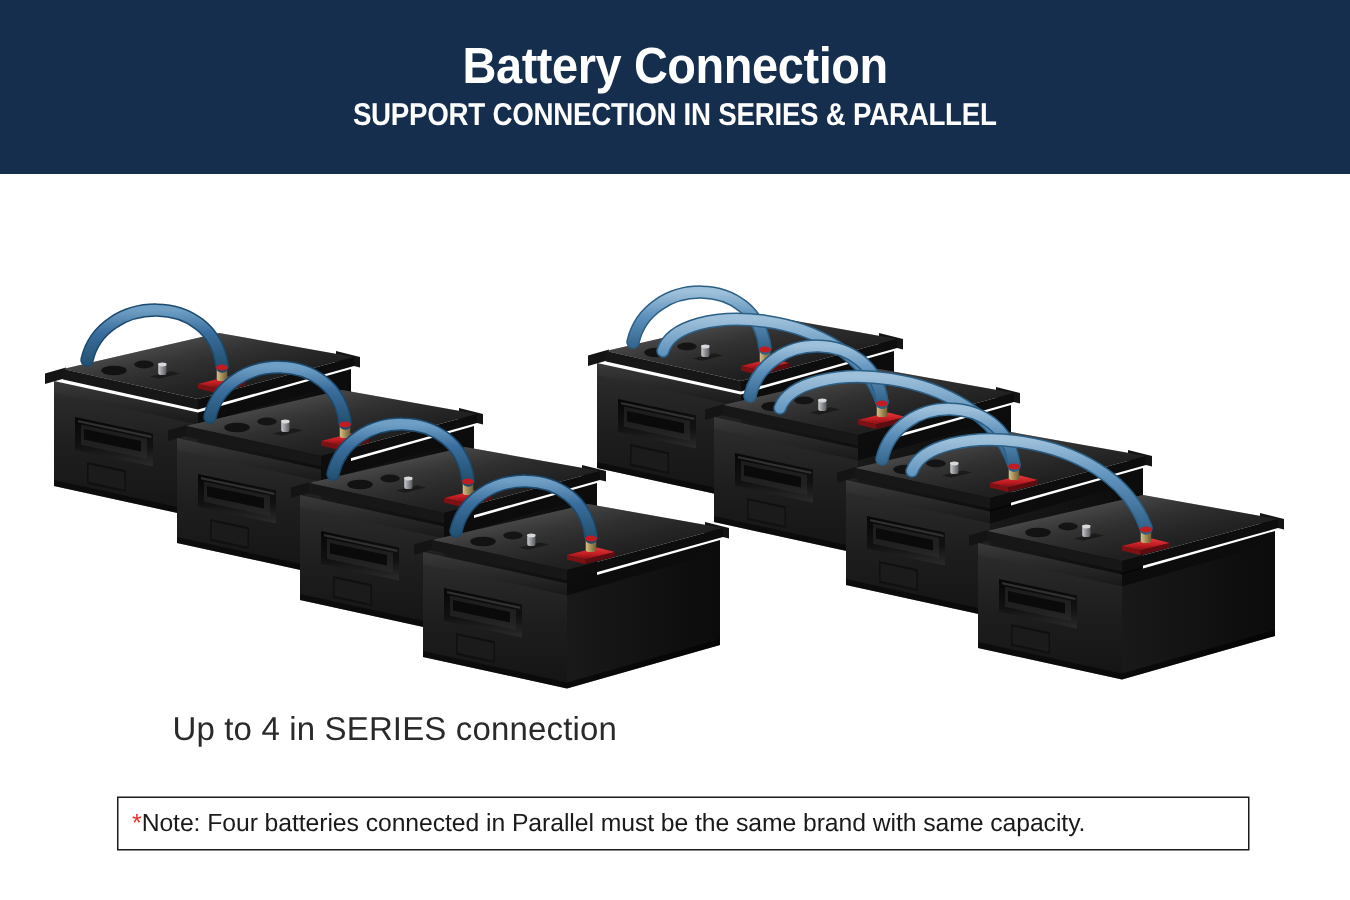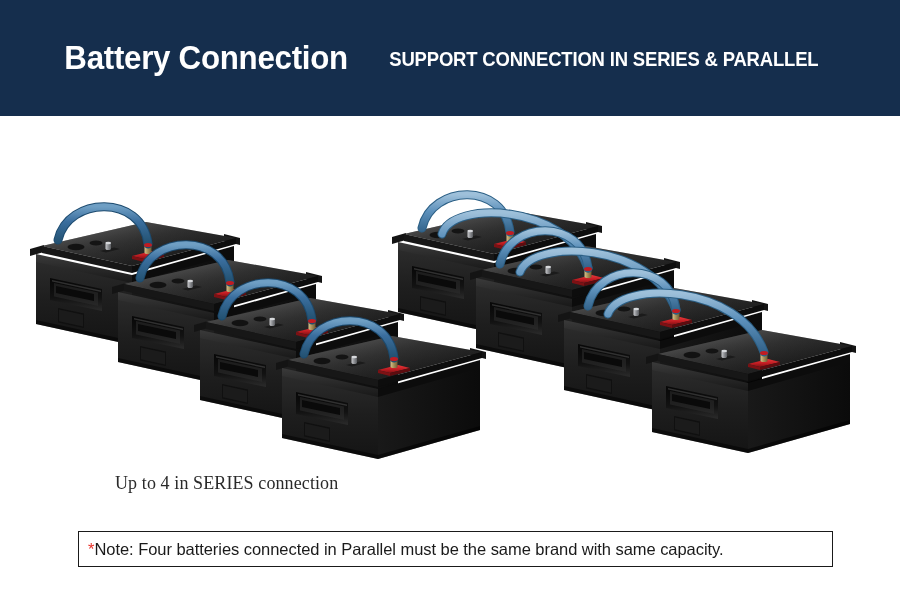--- a/index.html
+++ b/index.html
@@ -21,21 +21,21 @@
   }
 
   
   .header-band {
     position: absolute;
     left: 0; top: 0;
     width: 900px;
     height: 116px;
     background: #152e4d;
     display: flex;
-    flex-direction: row;
+    flex-direction: column;
     align-items: center;
     justify-content: center;
   }
   .header-title {
     color: #ffffff;
     font-size: 34px;
     font-weight: bold;
     letter-spacing: -0.3px;
     line-height: 1.05;
     transform: scaleX(0.92);
@@ -60,23 +60,23 @@
     left: 0; top: 116px;
     width: 900px;
     height: 345px;
     overflow: hidden;
   }
   .stage svg { display: block; }
 
   
   .caption {
     position: absolute;
-    font-size: 18px;
+    font-size: 22px;
     color: #2a2a2a;
-    font-family: Liberation Serif, serif;
+    font-family: Liberation Sans, sans-serif;
     white-space: nowrap;
     letter-spacing: 0.1px;
   }
   #caption-series   { left: 115px; top: 473px; }
   #caption-parallel { left: 563px; top: 473px; }
 
   
   .note-box {
     position: absolute;
     left: 78px;

